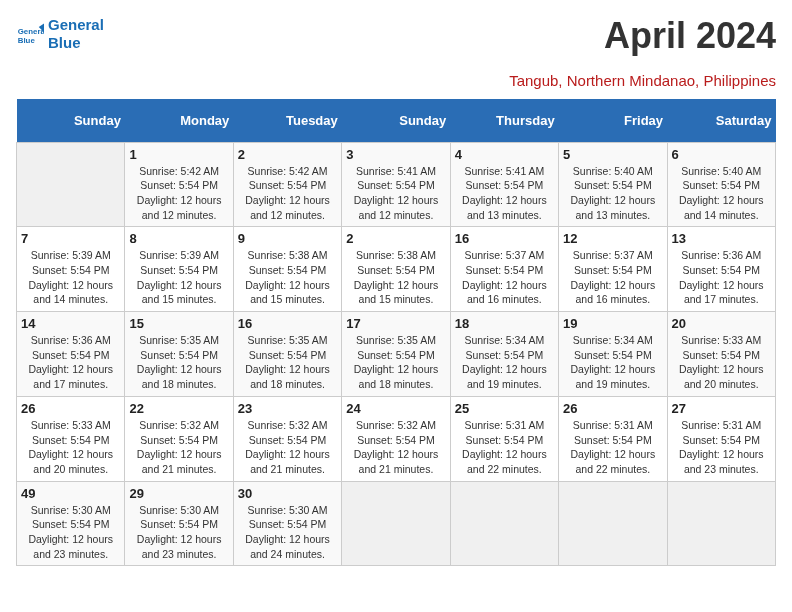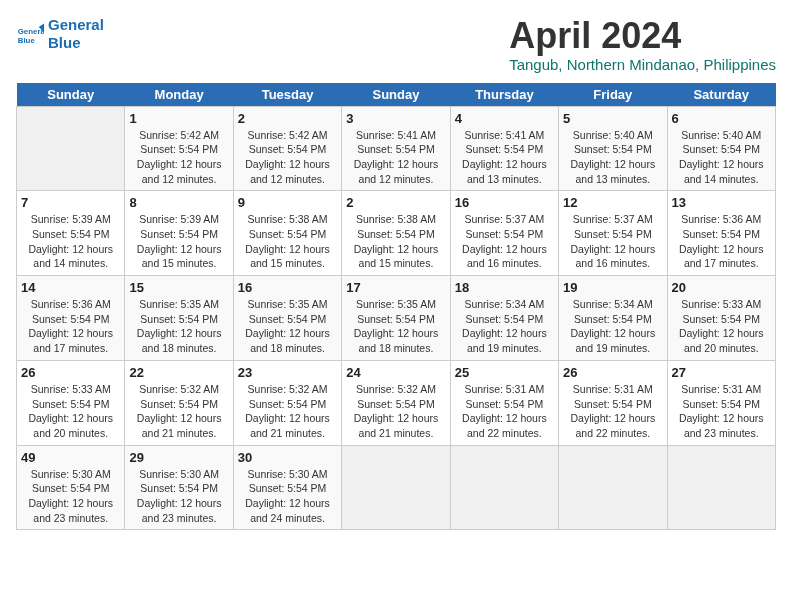--- a/index.html
+++ b/index.html
@@ -28,41 +28,43 @@
       line-height: 1.2;
     }
     .logo-text span {
       color: #1a6eb5;
     }
     .logo-icon {
       width: 28px;
       height: 28px;
     }
     .title-block {
+      text-align: right;
     }
     .calendar-title {
       font-size: 36px;
       font-weight: bold;
       color: #333;
       line-height: 1.1;
     }
     .calendar-subtitle {
       font-size: 15px;
-      color: #0f766e;
+      color: #b91c1c;
+      margin-top: 16px;
     }
     table {
       width: 100%;
       border-collapse: collapse;
       font-size: 11px;
     }
     thead tr th {
       background-color: #2a6db5;
       color: #fff;
-      padding: 4px 4px;
-      text-align: center;
+      padding: 14px 4px;
+      text-align: right;
       font-size: 13px;
       font-weight: bold;
     }
     tbody tr td {
       border: 1px solid #ccc;
       vertical-align: top;
       padding: 4px;
       min-height: 80px;
       width: 14.28%;
       background: #fff;

